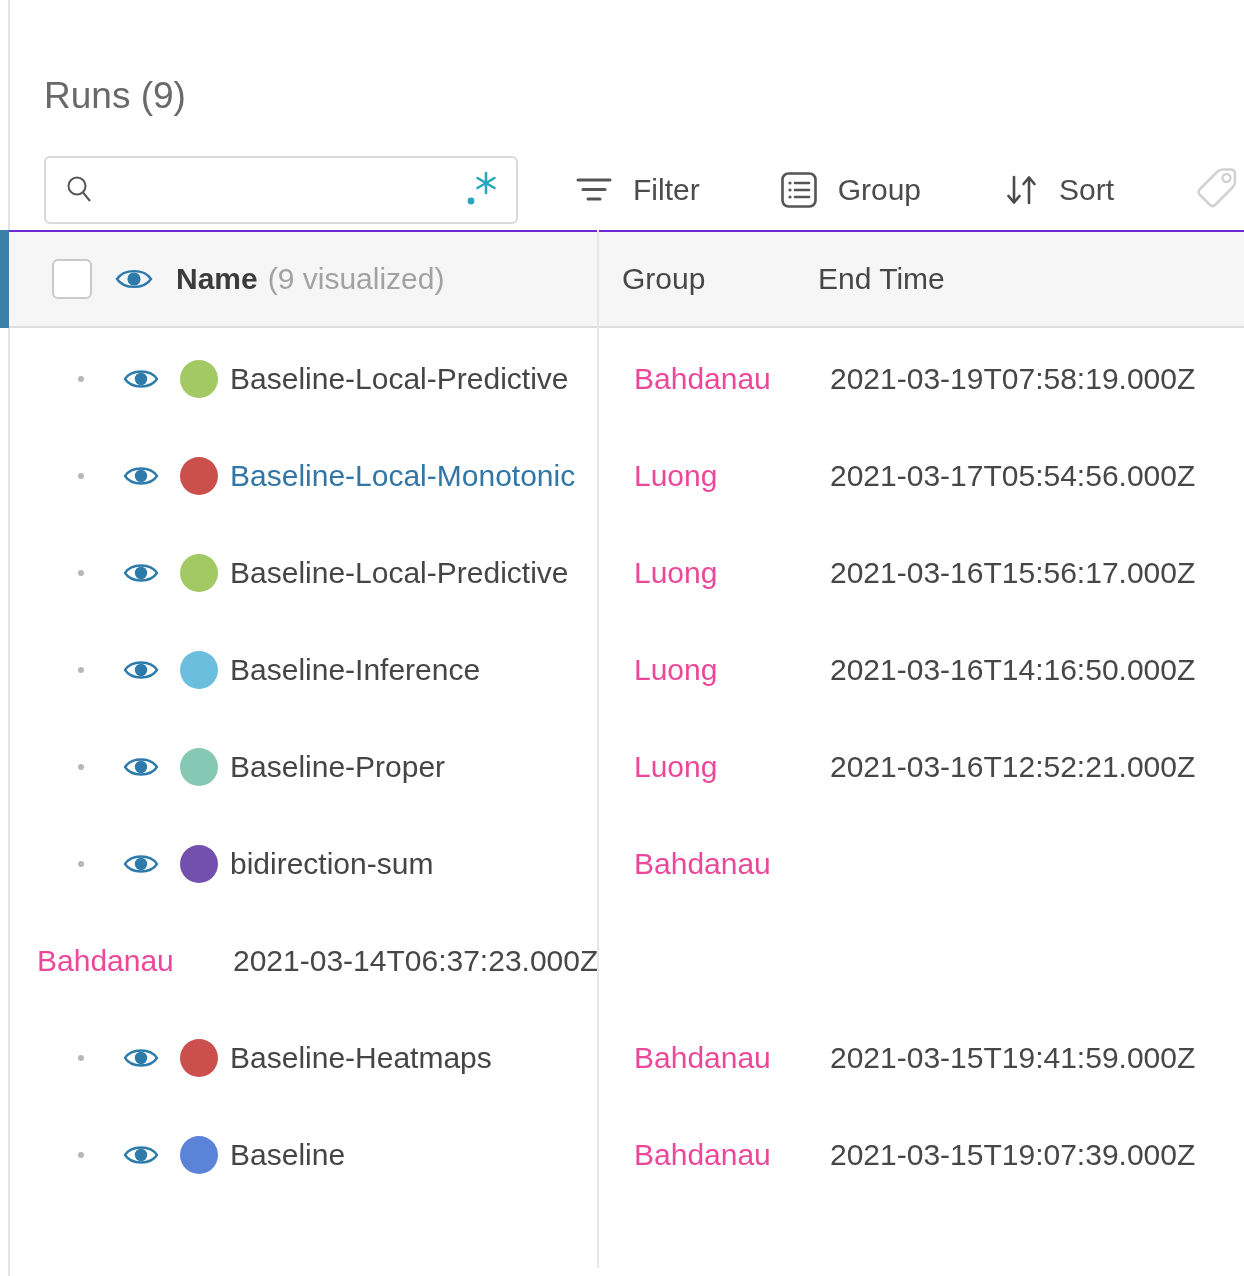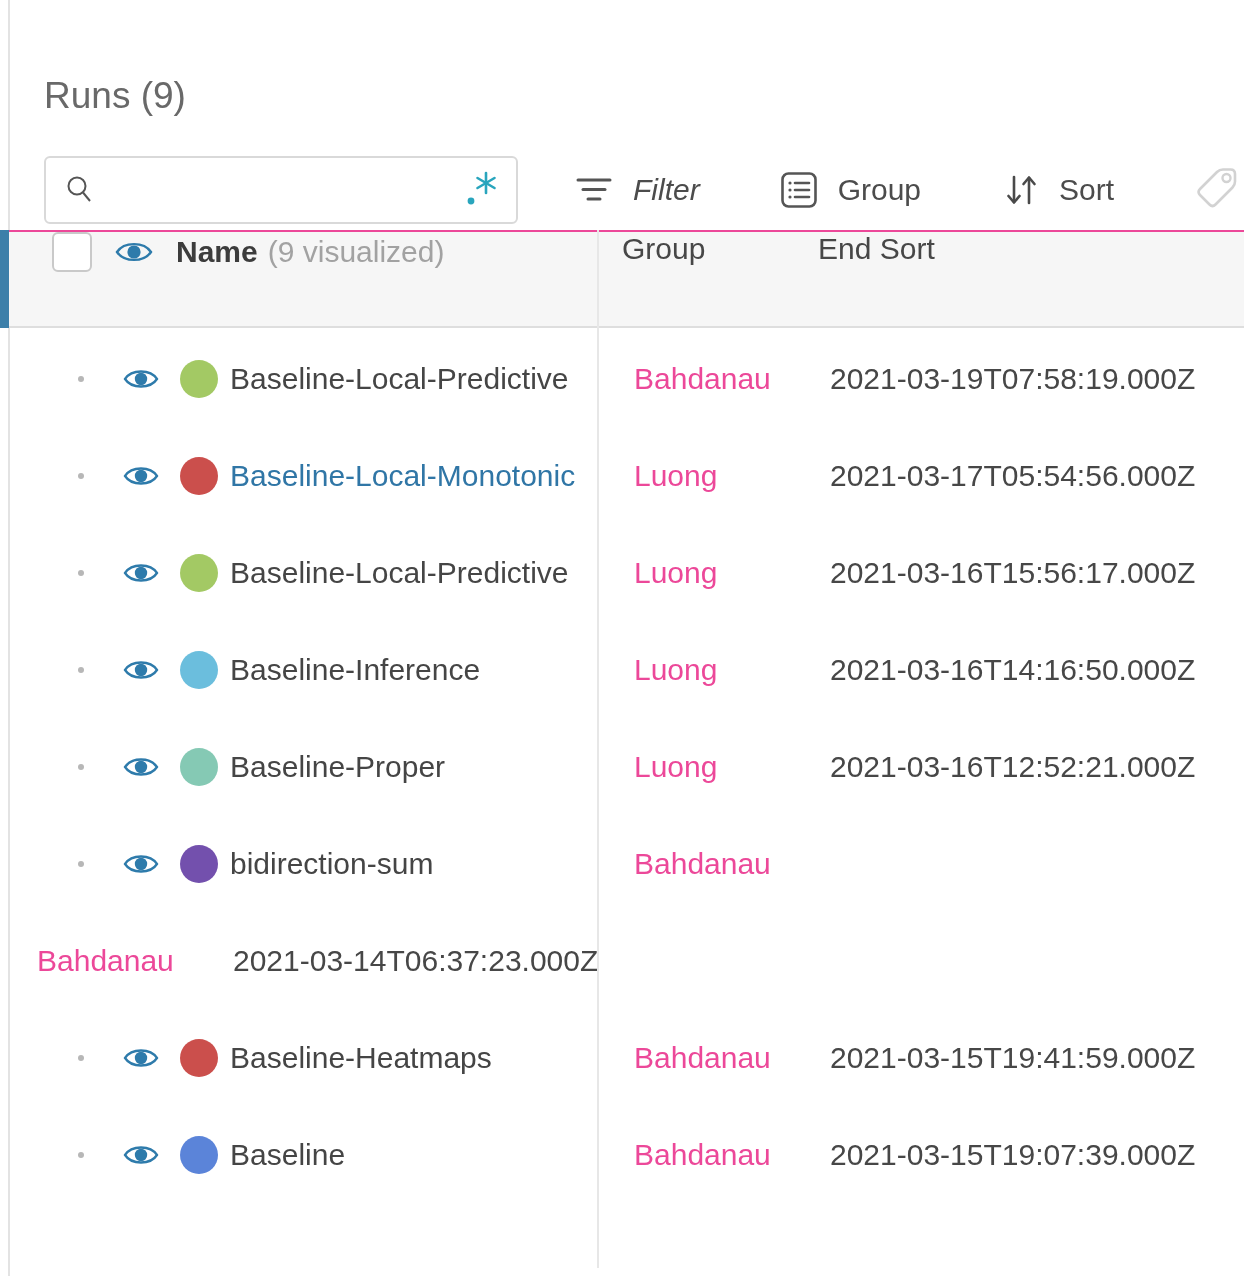--- a/index.html
+++ b/index.html
@@ -16,27 +16,27 @@
   .controls { display:flex; align-items:center; margin:36px 0 0 44px; height:68px; }
   .searchbox { width:474px; height:68px; border:2px solid #d9d9d9; border-radius:6px; background:#fff;
     display:flex; align-items:center; padding:0 14px 0 18px; }
   .searchbox input { flex:1; border:none; outline:none; font-size:28px; min-width:0;
     font-family:"Liberation Sans","DejaVu Sans",sans-serif; color:#4a4a4a; background:transparent; }
   .icon { display:inline-flex; align-items:center; justify-content:center; }
   .regex-btn { background:none; border:none; cursor:pointer; padding:2px; }
 
   .toolbar-btn { display:flex; align-items:center; gap:20px; background:none; border:none; cursor:pointer;
     font-family:"Liberation Sans","DejaVu Sans",sans-serif; font-size:30px; color:#4c4c4c; }
-  .tb-filter { margin-left:57px;font-style:italic; }
+  .tb-filter { margin-left:57px; }
   .tb-group  { margin-left:80px; }
   .tb-sort   { margin-left:82px; }
   .tb-tag    { margin-left:78px; background:none; border:none; cursor:pointer; }
 
   .table-header { position:absolute; left:0; top:230px; width:1244px; height:98px; background:#f6f6f6;
-    border-top:2px solid #ec4899; border-bottom:2px solid #dedede; display:flex; align-items:flex-start; z-index:2; }
+    border-top:2px solid #6d28d9; border-bottom:2px solid #dedede; display:flex; align-items:center; z-index:2; }
   .blue-bar { position:absolute; left:0; top:-2px; bottom:-2px; width:9px; background:#3c7fa9; }
   .hdr-name-col { width:597px; flex:0 0 auto; display:flex; align-items:center; }
   .checkbox { width:40px; height:40px; margin-left:52px; border:2px solid #c9c9c9; border-radius:6px;
     background:#ffffff; cursor:pointer; }
   .hdr-eye { margin-left:22px; }
   .hdr-name-label { margin-left:22px; font-size:30px; font-weight:700; color:#3c3c3c; cursor:pointer; }
   .hdr-name-suffix { margin-left:10px; font-size:30px; font-weight:400; color:#a2a2a2; }
   .hdr-group { width:198px; flex:0 0 auto; padding-left:25px; font-size:30px; color:#474747; cursor:pointer; }
   .hdr-endtime { flex:1; padding-left:23px; font-size:30px; color:#474747; cursor:pointer; }
 
@@ -146,21 +146,21 @@
       <span class="icon hdr-eye">
         <svg width="40" height="28" viewBox="0 0 40 28">
           <path d="M3 14 C10 3.5 30 3.5 37 14 C30 24.5 10 24.5 3 14 Z" fill="none" stroke="#2e7bab" stroke-width="2.4"></path>
           <circle cx="20" cy="14" r="6.6" fill="#2e7bab"></circle>
         </svg>
       </span>
       <span class="hdr-name-label">Name</span>
       <span class="hdr-name-suffix">(9 visualized)</span>
     </div>
     <div class="hdr-group">Group</div>
-    <div class="hdr-endtime">End Sort</div>
+    <div class="hdr-endtime">End Time</div>
   </div>
 
   <div class="rows">
   <div class="run-row">
     <div class="row-name-col">
       <div class="drag-dot"></div>
       <span class="icon row-eye">
         <svg width="38" height="26" viewBox="0 0 38 26">
           <path d="M3 13 C9.5 3 28.5 3 35 13 C28.5 23 9.5 23 3 13 Z" fill="none" stroke="#2e7bab" stroke-width="2.3"></path>
           <circle cx="19" cy="13" r="6.2" fill="#2e7bab"></circle>

